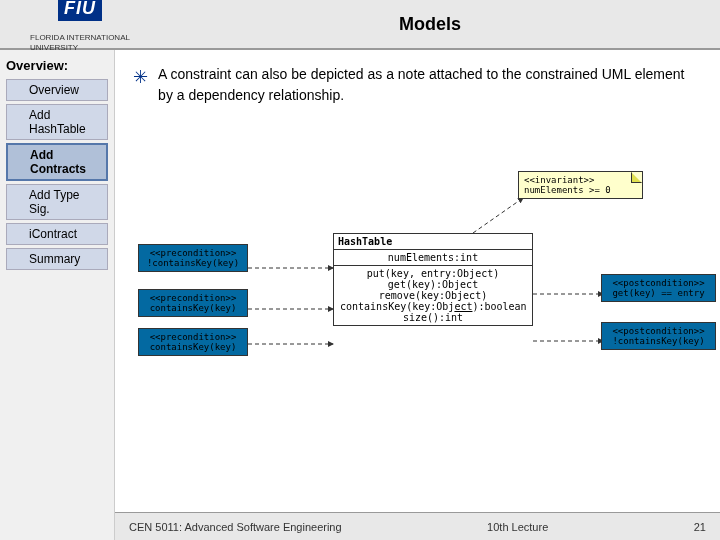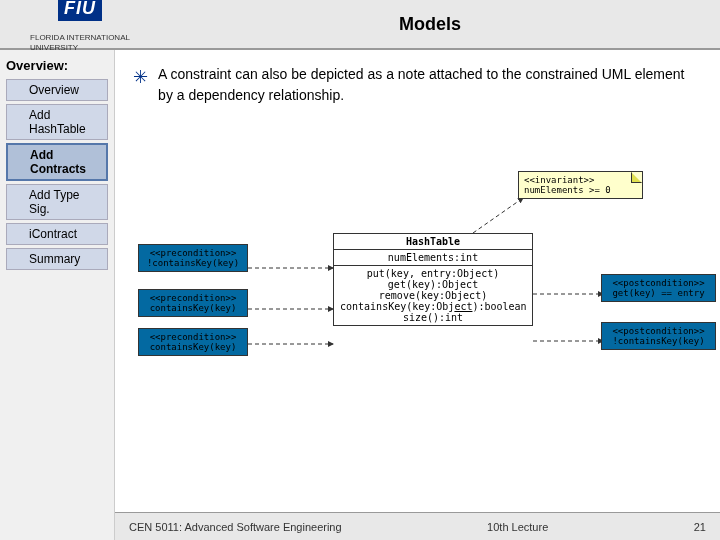--- a/index.html
+++ b/index.html
@@ -127,21 +127,21 @@
     .uml-box {
       position: absolute;
       background: #fff;
       border: 1px solid #333;
       font-size: 10px;
       font-family: monospace;
     }
     .uml-box-title {
       background: #fff;
       border-bottom: 1px solid #333;
-      text-align: center;
+      text-align: left;
       padding: 2px 4px;
       font-weight: bold;
       font-size: 10px;
     }
     .uml-box-section {
       padding: 2px 6px;
       border-bottom: 1px solid #333;
       min-height: 16px;
       text-align: center;
     }

